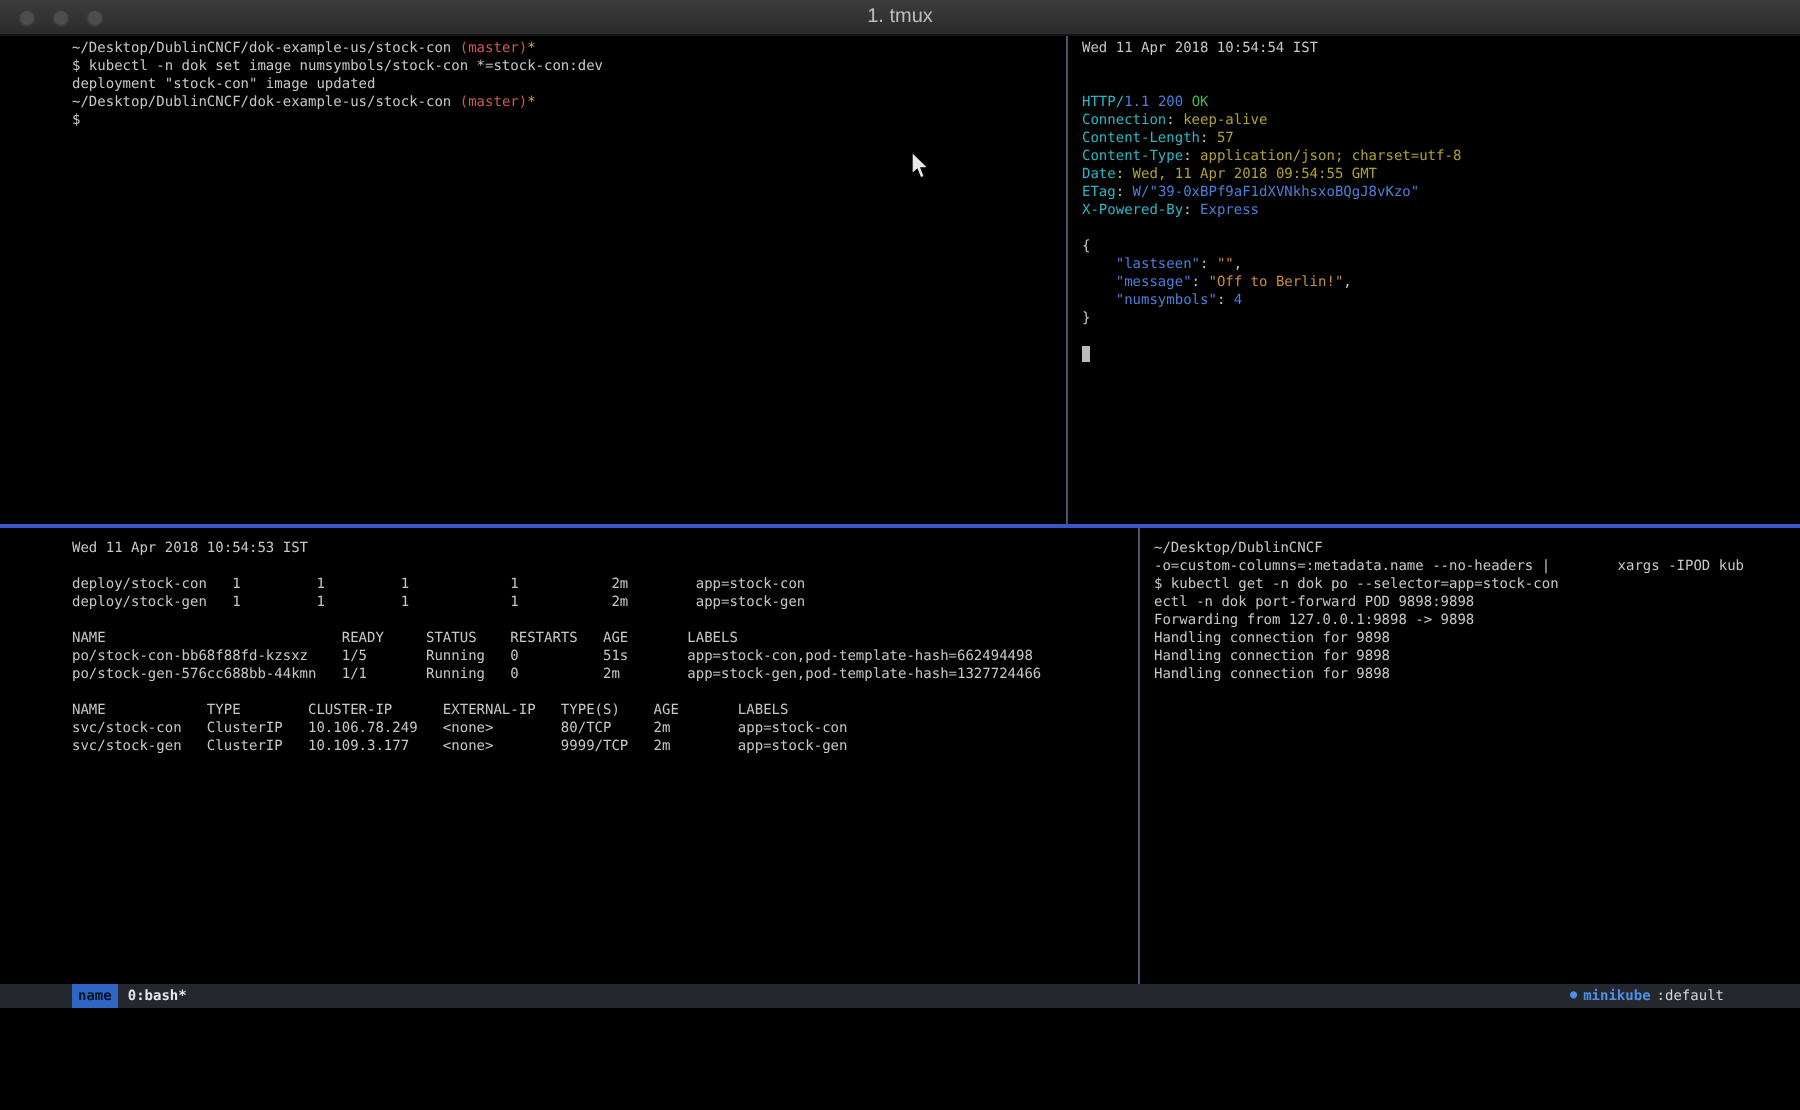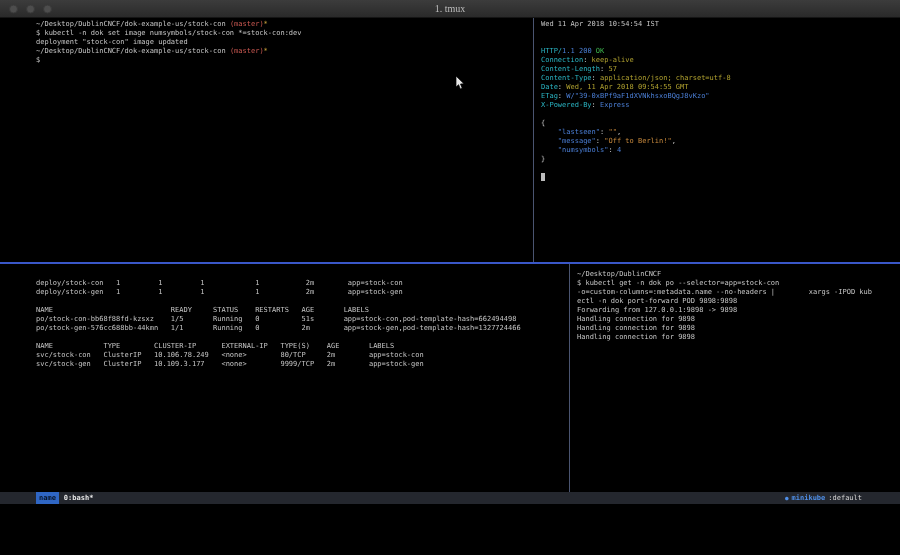--- a/index.html
+++ b/index.html
@@ -9,21 +9,21 @@
   .window { position:absolute; left:0; top:0; width:900px; height:504px; background:#000; }
 
   
   .titlebar { position:absolute; left:0; top:0; width:900px; height:18px;
     background:linear-gradient(#3c3c3c,#2a2a2a); border-bottom:1px solid #151515;
     display:flex; align-items:center; justify-content:center; }
   .traffic { position:absolute; left:9px; top:50%; transform:translateY(-50%);
     display:flex; gap:8px; }
   .light { width:9px; height:9px; border-radius:50%; background:#4d4d4d;
     border:1px solid #3a3a3a; display:inline-block; }
-  .title { font-family:Liberation Serif, serif; font-size:10px; color:#bdbdbd; }
+  .title { font-family:Liberation Sans, sans-serif; font-size:10px; color:#bdbdbd; }
 
   
   .pane { position:absolute; background:#000; color:#c6c6c6;
     font-size:7px; line-height:9px; overflow:hidden; }
   .tline { white-space:pre; height:9px; }
   .pane-tl { left:0;   top:18px;  width:533px; height:244px; padding:2px 4px 0 36px; }
   .pane-tr { left:535px; top:18px;  width:365px; height:244px; padding:2px 2px 0 6px; }
   .pane-bl { left:0;   top:264px; width:569px; height:228px; padding:6px 4px 0 36px; }
   .pane-br { left:571px; top:264px; width:329px; height:228px; padding:6px 2px 0 6px; }
 
@@ -95,37 +95,38 @@
       <div class="tline"><span>    </span><span class="c-blue">"message"</span><span>: </span><span class="c-orange">"Off to Berlin!"</span><span>,</span></div>
       <div class="tline"><span>    </span><span class="c-blue">"numsymbols"</span><span>: </span><span class="c-blue">4</span></div>
       <div class="tline"><span>}</span></div>
       <div class="tline">&nbsp;</div>
       <div class="tline"><span class="c-cursor"> </span></div>
     </div>
 
   <div class="hdiv"></div>
 
   <div class="pane pane-bl">
+      <div class="tline"><span>Wed 11 Apr 2018 10:54:53 IST</span></div>
       <div class="tline">&nbsp;</div>
       <div class="tline"><span>deploy/stock-con   1         1         1            1           2m        app=stock-con</span></div>
       <div class="tline"><span>deploy/stock-gen   1         1         1            1           2m        app=stock-gen</span></div>
       <div class="tline">&nbsp;</div>
       <div class="tline"><span>NAME                            READY     STATUS    RESTARTS   AGE       LABELS</span></div>
       <div class="tline"><span>po/stock-con-bb68f88fd-kzsxz    1/5       Running   0          51s       app=stock-con,pod-template-hash=662494498</span></div>
       <div class="tline"><span>po/stock-gen-576cc688bb-44kmn   1/1       Running   0          2m        app=stock-gen,pod-template-hash=1327724466</span></div>
       <div class="tline">&nbsp;</div>
       <div class="tline"><span>NAME            TYPE        CLUSTER-IP      EXTERNAL-IP   TYPE(S)    AGE       LABELS</span></div>
       <div class="tline"><span>svc/stock-con   ClusterIP   10.106.78.249   &lt;none&gt;        80/TCP     2m        app=stock-con</span></div>
       <div class="tline"><span>svc/stock-gen   ClusterIP   10.109.3.177    &lt;none&gt;        9999/TCP   2m        app=stock-gen</span></div>
     </div>
   <div class="vdiv vdiv-bottom"></div>
   <div class="pane pane-br">
       <div class="tline"><span>~/Desktop/DublinCNCF</span></div>
+      <div class="tline"><span>-o=custom-columns=:metadata.name --no-headers |        xargs -IPOD kub</span></div>
       <div class="tline"><span>$ kubectl get -n dok po --selector=app=stock-con</span></div>
-      <div class="tline"><span>-o=custom-columns=:metadata.name --no-headers |        xargs -IPOD kub</span></div>
       <div class="tline"><span>ectl -n dok port-forward POD 9898:9898</span></div>
       <div class="tline"><span>Forwarding from 127.0.0.1:9898 -&gt; 9898</span></div>
       <div class="tline"><span>Handling connection for 9898</span></div>
       <div class="tline"><span>Handling connection for 9898</span></div>
       <div class="tline"><span>Handling connection for 9898</span></div>
     </div>
 
   <div class="statusbar">
     <div class="status-left">
       <span class="session-chip">name</span>

